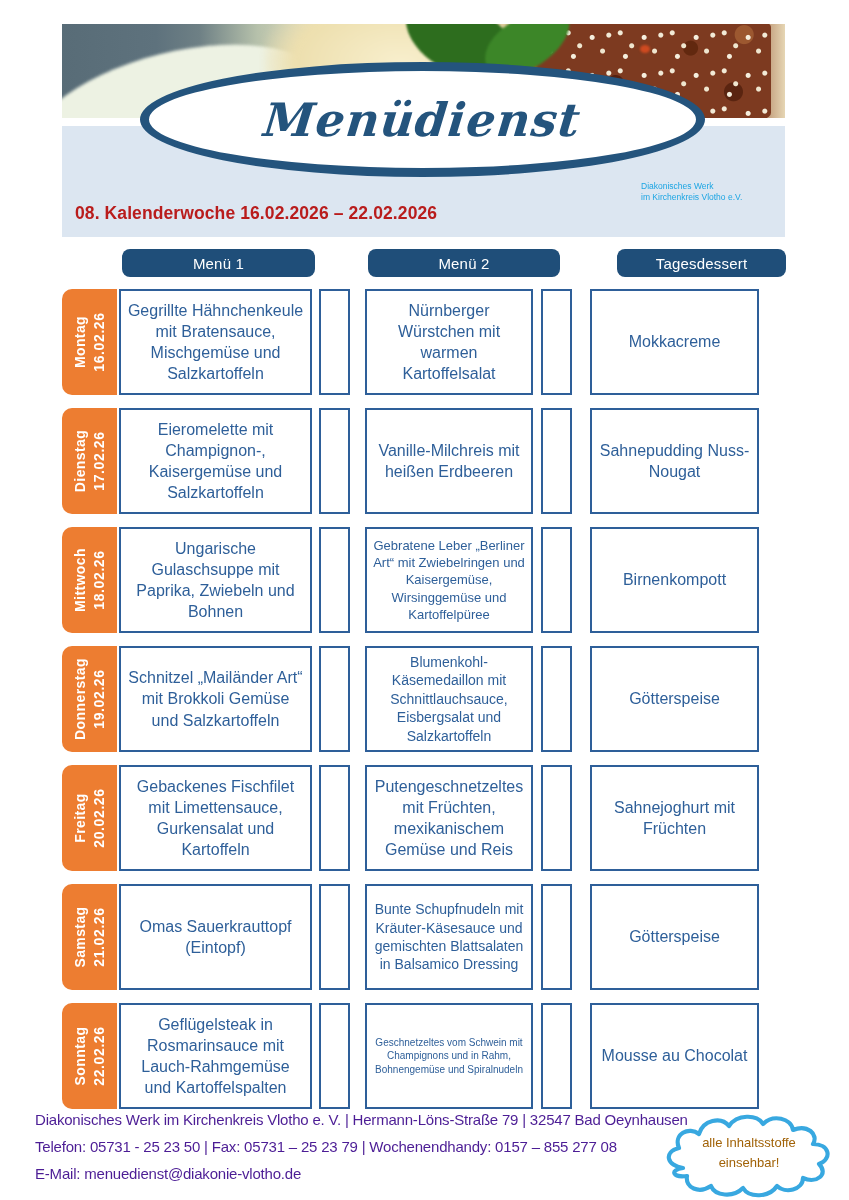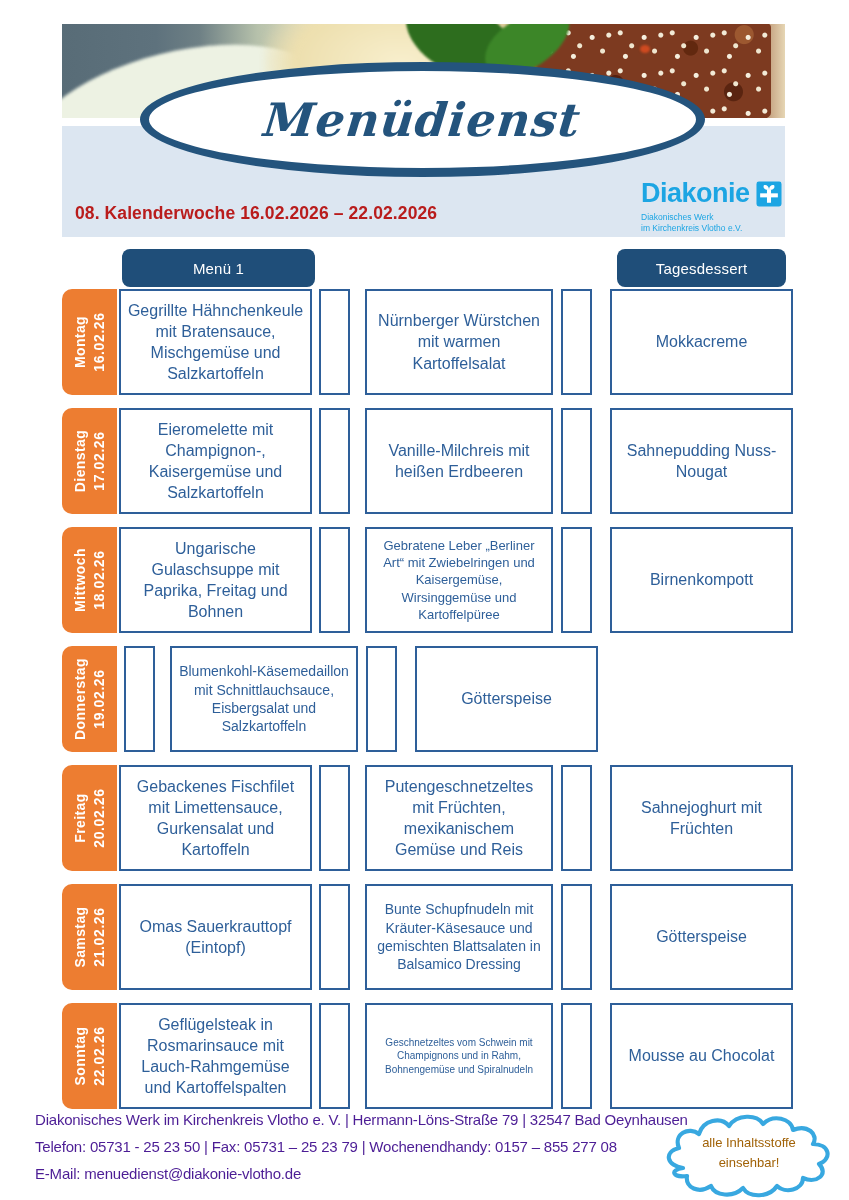--- a/index.html
+++ b/index.html
@@ -52,42 +52,42 @@
   .week { position: absolute; left: 75px; top: 203px; z-index: 6;
           font-size: 17.5px; font-weight: bold; color: #b91c1c; letter-spacing: .1px; }
   .logo { position: absolute; left: 641px; top: 178px; width: 150px; z-index: 6; }
   .logo-row { display: flex; align-items: center; gap: 6px; }
   .logo-word { font-size: 27px; font-weight: bold; color: #1CA5E3; letter-spacing: -.5px; }
   .logo-crest svg { display: block; }
   .logo-sub { margin-top: 3px; font-size: 8.5px; color: #1CA5E3; line-height: 1.3; }
 
   
   .thead { position: absolute; left: 0; top: 249px; width: 849px; height: 34px; z-index: 2; }
-  .th { position: absolute; top: 0; height: 38px; background: #1F4E79; color: #fff; border-radius: 8px;
+  .th { position: absolute; top: 0; height: 28px; background: #1F4E79; color: #fff; border-radius: 8px;
         display: flex; align-items: center; justify-content: center; font-size: 15px; letter-spacing: .2px; }
   .th1 { left: 122px; width: 193px; }
   .th2 { left: 368px; width: 192px; }
   .th3 { left: 617px; width: 169px; }
 
   .rows { position: absolute; left: 0; top: 289px; width: 849px; }
   .row { display: flex; align-items: stretch; height: 106px; margin: 0 0 13px 62px; }
   .day { position: relative; width: 55px; background: #ED7D31; border-radius: 10px 0 0 10px; }
   .day-rot { position: absolute; left: 50%; top: 50%; width: 106px;
              transform: translate(-50%,-50%) rotate(-90deg);
              text-align: center; color: #fff; line-height: 1.35; }
   .day-name { font-size: 14px; font-weight: 600; letter-spacing: .4px; }
   .day-date { font-size: 14px; font-weight: 600; letter-spacing: .6px; }
   .cell { background: #fff; border: 2px solid #2E5F99; display: flex; align-items: center; justify-content: center;
           text-align: center; color: #2E5F99; }
   .cell-text { font-size: 16px; line-height: 1.32; padding: 2px 6px; }
   .c-menu1   { margin-left: 2px;  width: 193px; }
   .c-sp1     { margin-left: 7px;  width: 31px; }
-  .c-menu2   { margin-left: 15px; width: 188px; }
+  .c-menu2   { margin-left: 15px; width: 168px; }
   .c-sp2     { margin-left: 8px;  width: 31px; }
-  .c-dessert { margin-left: 18px; width: 183px; }
+  .c-dessert { margin-left: 18px; width: 169px; }
 
   
   .footer { position: absolute; left: 35px; top: 1106px; width: 660px; color: #4c1d95;
             font-size: 15px; letter-spacing: -.2px; line-height: 27px; }
   .cloud { position: absolute; left: 653px; top: 1108px; width: 192px; height: 92px; z-index: 7; }
   .cloud svg { position: absolute; left: 0; top: 0; }
   .cloud-text { position: absolute; left: 50%; top: 50%; transform: translate(-50%,-54%);
                 width: 128px; text-align: center; font-size: 13px; color: #a16207; line-height: 1.5; }
 </style>
 </head>
@@ -106,42 +106,31 @@
     <div class="ph-basil2"></div>
   </div>
 
   <div class="band"></div>
 
   <div class="oval">
     <span class="oval-text">Menüdienst</span>
   </div>
 
   <div class="logo">
-    <div class="logo-row">
-      <span class="logo-word">Diakonie</span>
-      <span class="logo-crest">
-        <svg width="26" height="26" viewBox="0 0 27 27">
-          <rect x="0.5" y="0.5" width="26" height="26" rx="2.5" fill="#1CA5E3"></rect>
-          <rect x="11.4" y="8.6" width="4.2" height="14" fill="#ffffff"></rect>
-          <rect x="4.3" y="12.8" width="18.4" height="4.2" fill="#ffffff"></rect>
-          <path d="M13.5 9 C13.5 5.4 10.3 3.4 8.0 4.6 C7.2 7.4 9.5 9.8 13.5 9 Z" fill="#ffffff"></path>
-          <path d="M13.5 9 C13.5 5.4 16.7 3.4 19.0 4.6 C19.8 7.4 17.5 9.8 13.5 9 Z" fill="#ffffff"></path>
-        </svg>
-      </span>
-    </div>
     <div class="logo-sub">
       <div>Diakonisches Werk</div>
       <div>im Kirchenkreis Vlotho e.V.</div>
     </div>
   </div>
 
   <div class="week">08. Kalenderwoche 16.02.2026 – 22.02.2026</div>
 
   <div class="thead">
     <div class="th th1">Menü 1</div>
+    <div class="th th2">Menü 2</div>
     <div class="th th3">Tagesdessert</div>
   </div>
 
   <div class="rows" id="rows">
     <div class="row">
       <div class="day">
         <div class="day-rot">
           <div class="day-name">Montag</div>
           <div class="day-date">16.02.26</div>
         </div>
@@ -180,38 +169,41 @@
     </div>
 
     <div class="row">
       <div class="day">
         <div class="day-rot">
           <div class="day-name">Mittwoch</div>
           <div class="day-date">18.02.26</div>
         </div>
       </div>
       <div class="cell c-menu1">
-        <span class="cell-text">Ungarische Gulaschsuppe mit Paprika, Freitag und Bohnen</span>
+        <span class="cell-text">Ungarische Gulaschsuppe mit Paprika, Zwiebeln und Bohnen</span>
       </div>
       <div class="cell c-sp1"></div>
       <div class="cell c-menu2">
         <span class="cell-text" style="font-size: 13px;">Gebratene Leber „Berliner Art“ mit Zwiebelringen und Kaisergemüse, Wirsinggemüse und Kartoffelpüree</span>
       </div>
       <div class="cell c-sp2"></div>
       <div class="cell c-dessert">
         <span class="cell-text">Birnenkompott</span>
       </div>
     </div>
 
     <div class="row">
       <div class="day">
         <div class="day-rot">
           <div class="day-name">Donnerstag</div>
           <div class="day-date">19.02.26</div>
         </div>
+      </div>
+      <div class="cell c-menu1">
+        <span class="cell-text">Schnitzel „Mailänder Art“ mit Brokkoli Gemüse und Salzkartoffeln</span>
       </div>
       <div class="cell c-sp1"></div>
       <div class="cell c-menu2">
         <span class="cell-text" style="font-size: 14px;">Blumenkohl-Käsemedaillon mit Schnittlauchsauce, Eisbergsalat und Salzkartoffeln</span>
       </div>
       <div class="cell c-sp2"></div>
       <div class="cell c-dessert">
         <span class="cell-text">Götterspeise</span>
       </div>
     </div>

